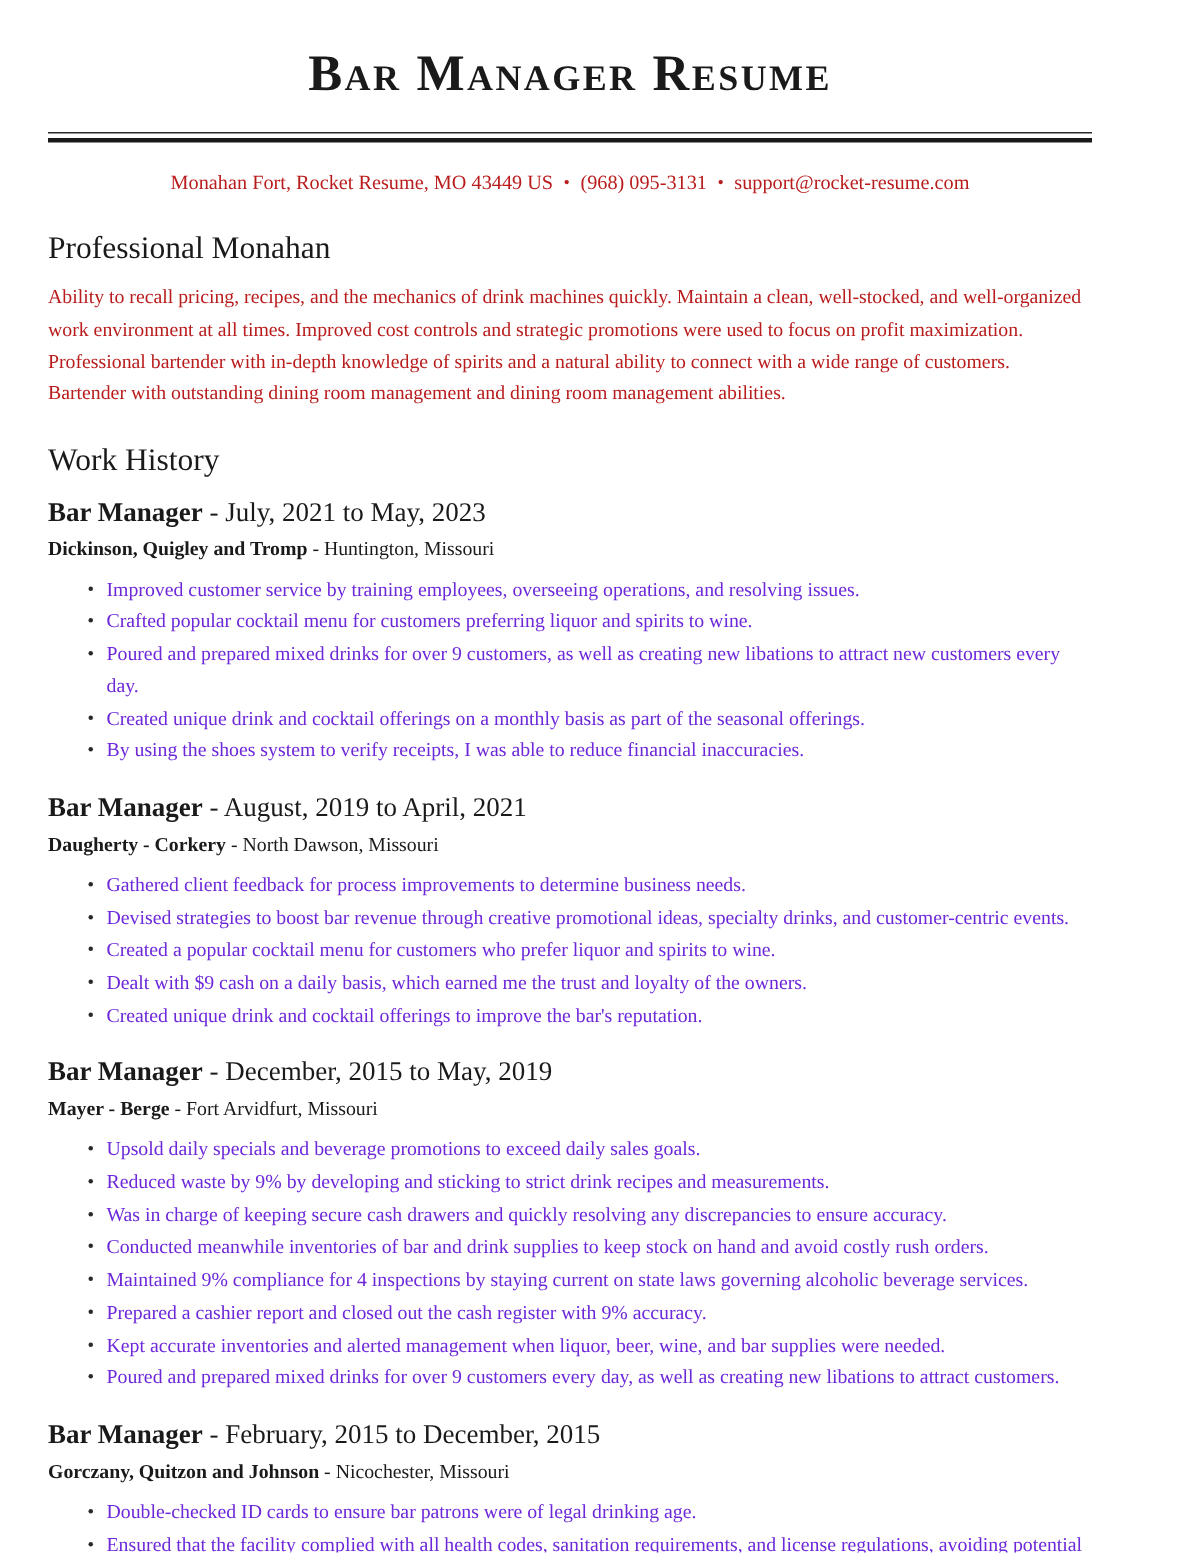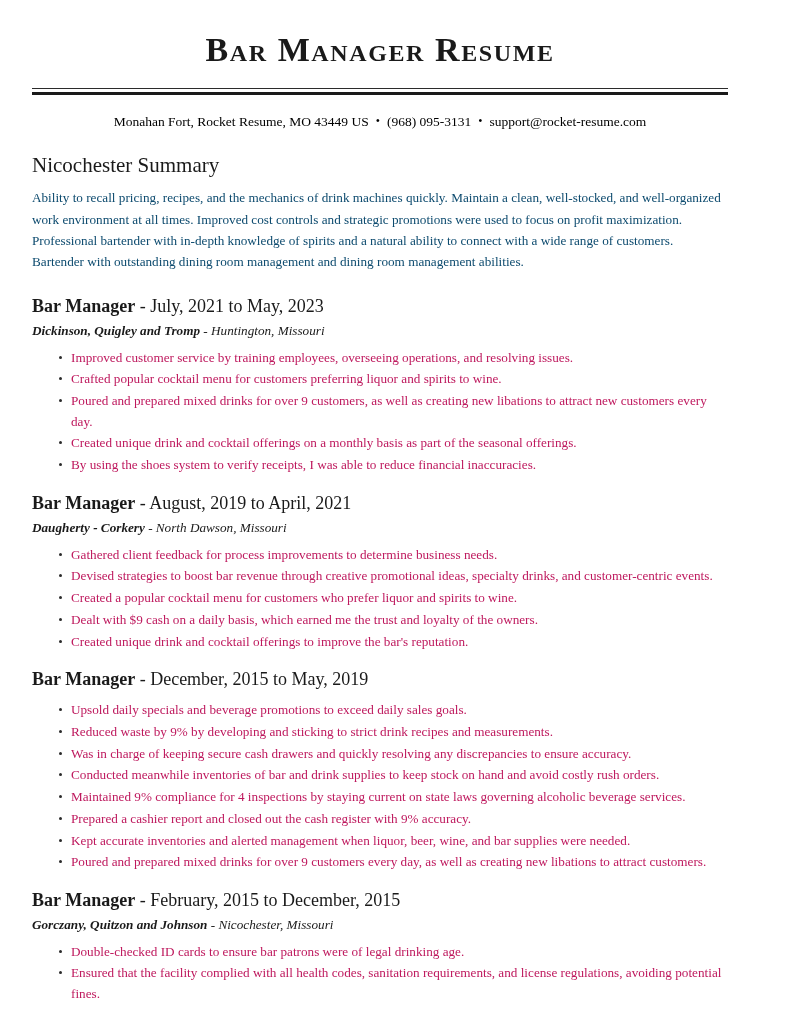--- a/index.html
+++ b/index.html
@@ -49,21 +49,21 @@
     height: 3px;
   }
   .rule-thick {
     height: 3px;
     background: #1a1a1a;
     width: 100%;
   }
   .contact-line {
     text-align: center;
     font-size: 13.5px;
-    color: #000000;
+    color: #b91c1c;
     margin-top: 18px;
     line-height: 1.4;
     white-space: nowrap;
   }
   .contact-sep {
     padding: 0 7px;
     font-size: 12px;
     position: relative;
     top: -1px;
   }
@@ -76,21 +76,21 @@
     font-family: "Liberation Serif", "DejaVu Serif", serif;
     font-weight: normal;
     font-size: 21px;
     color: #1a1a1a;
     margin: 0 0 9px 0;
     line-height: 1.25;
   }
   .summary-text {
     font-size: 13.2px;
     line-height: 1.62;
-    color: #0c4a6e;
+    color: #b91c1c;
     text-align: left;
     margin: 0;
   }
 
   
   .job {
     margin-top: 14px;
   }
   .job:first-of-type {
     margin-top: 2px;
@@ -109,35 +109,33 @@
   .job-dates {
     font-weight: normal;
   }
   .job-line-2 {
     font-size: 13.2px;
     line-height: 1.5;
     margin-top: 1px;
   }
   .job-company {
     font-weight: bold;
-    font-style: italic;
   }
   .job-location {
-    font-style: italic;
   }
   ul.bullets {
     margin: 7px 0 0 0;
     padding: 0 0 0 27px;
     list-style: none;
   }
   ul.bullets li {
     position: relative;
     font-size: 13.2px;
     line-height: 1.57;
-    color: #be185d;
+    color: #6d28d9;
     padding-left: 12px;
     margin-bottom: 1px;
   }
   ul.bullets li::before {
     content: "";
     position: absolute;
     left: 0;
     top: 8px;
     width: 3px;
     height: 3px;
@@ -156,25 +154,26 @@
     <div class="rule-thin"></div>
     <div class="rule-gap"></div>
     <div class="rule-thick"></div>
   </div>
 
   <div class="contact-line">
     <span>Monahan Fort, Rocket Resume, MO 43449 US</span><span class="contact-sep">•</span><span>(968) 095-3131</span><span class="contact-sep">•</span><span>support@rocket-resume.com</span>
   </div>
 
   <div class="section">
-    <h2 class="section-heading">Nicochester Summary</h2>
+    <h2 class="section-heading">Professional Monahan</h2>
     <p class="summary-text">Ability to recall pricing, recipes, and the mechanics of drink machines quickly. Maintain a clean, well-stocked, and well-organized work environment at all times. Improved cost controls and strategic promotions were used to focus on profit maximization. Professional bartender with in-depth knowledge of spirits and a natural ability to connect with a wide range of customers. Bartender with outstanding dining room management and dining room management abilities.</p>
   </div>
 
   <div class="section">
+    <h2 class="section-heading">Work History</h2>
 
     <div class="job">
       <div class="job-line-1">
         <span class="job-title">Bar Manager</span>
         <span class="job-dash">-</span>
         <span class="job-dates">July, 2021 to May, 2023</span>
       </div>
       <div class="job-line-2">
         <span class="job-company">Dickinson, Quigley and Tromp</span>
         <span class="job-dash">-</span>
@@ -207,20 +206,25 @@
         <li>Dealt with $9 cash on a daily basis, which earned me the trust and loyalty of the owners.</li>
         <li>Created unique drink and cocktail offerings to improve the bar's reputation.</li>
       </ul>
     </div>
 
     <div class="job">
       <div class="job-line-1">
         <span class="job-title">Bar Manager</span>
         <span class="job-dash">-</span>
         <span class="job-dates">December, 2015 to May, 2019</span>
+      </div>
+      <div class="job-line-2">
+        <span class="job-company">Mayer - Berge</span>
+        <span class="job-dash">-</span>
+        <span class="job-location">Fort Arvidfurt, Missouri</span>
       </div>
       <ul class="bullets">
         <li>Upsold daily specials and beverage promotions to exceed daily sales goals.</li>
         <li>Reduced waste by 9% by developing and sticking to strict drink recipes and measurements.</li>
         <li>Was in charge of keeping secure cash drawers and quickly resolving any discrepancies to ensure accuracy.</li>
         <li>Conducted meanwhile inventories of bar and drink supplies to keep stock on hand and avoid costly rush orders.</li>
         <li>Maintained 9% compliance for 4 inspections by staying current on state laws governing alcoholic beverage services.</li>
         <li>Prepared a cashier report and closed out the cash register with 9% accuracy.</li>
         <li>Kept accurate inventories and alerted management when liquor, beer, wine, and bar supplies were needed.</li>
         <li>Poured and prepared mixed drinks for over 9 customers every day, as well as creating new libations to attract customers.</li>

